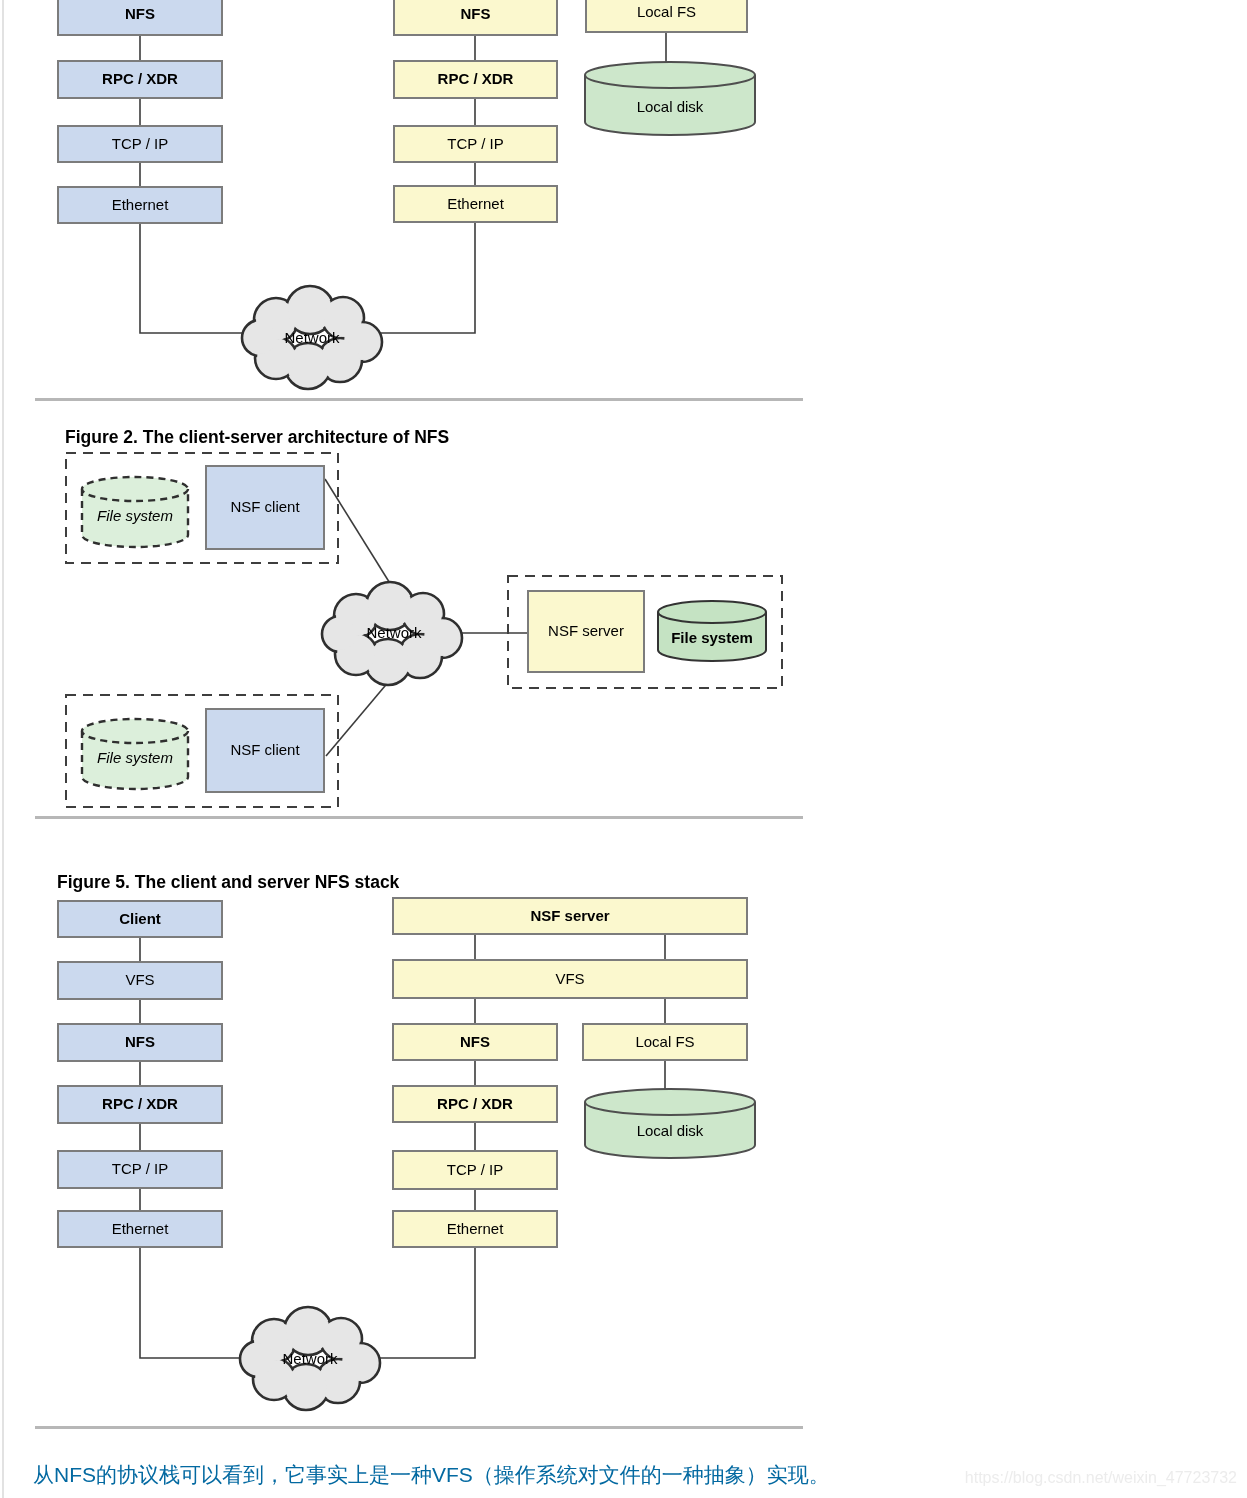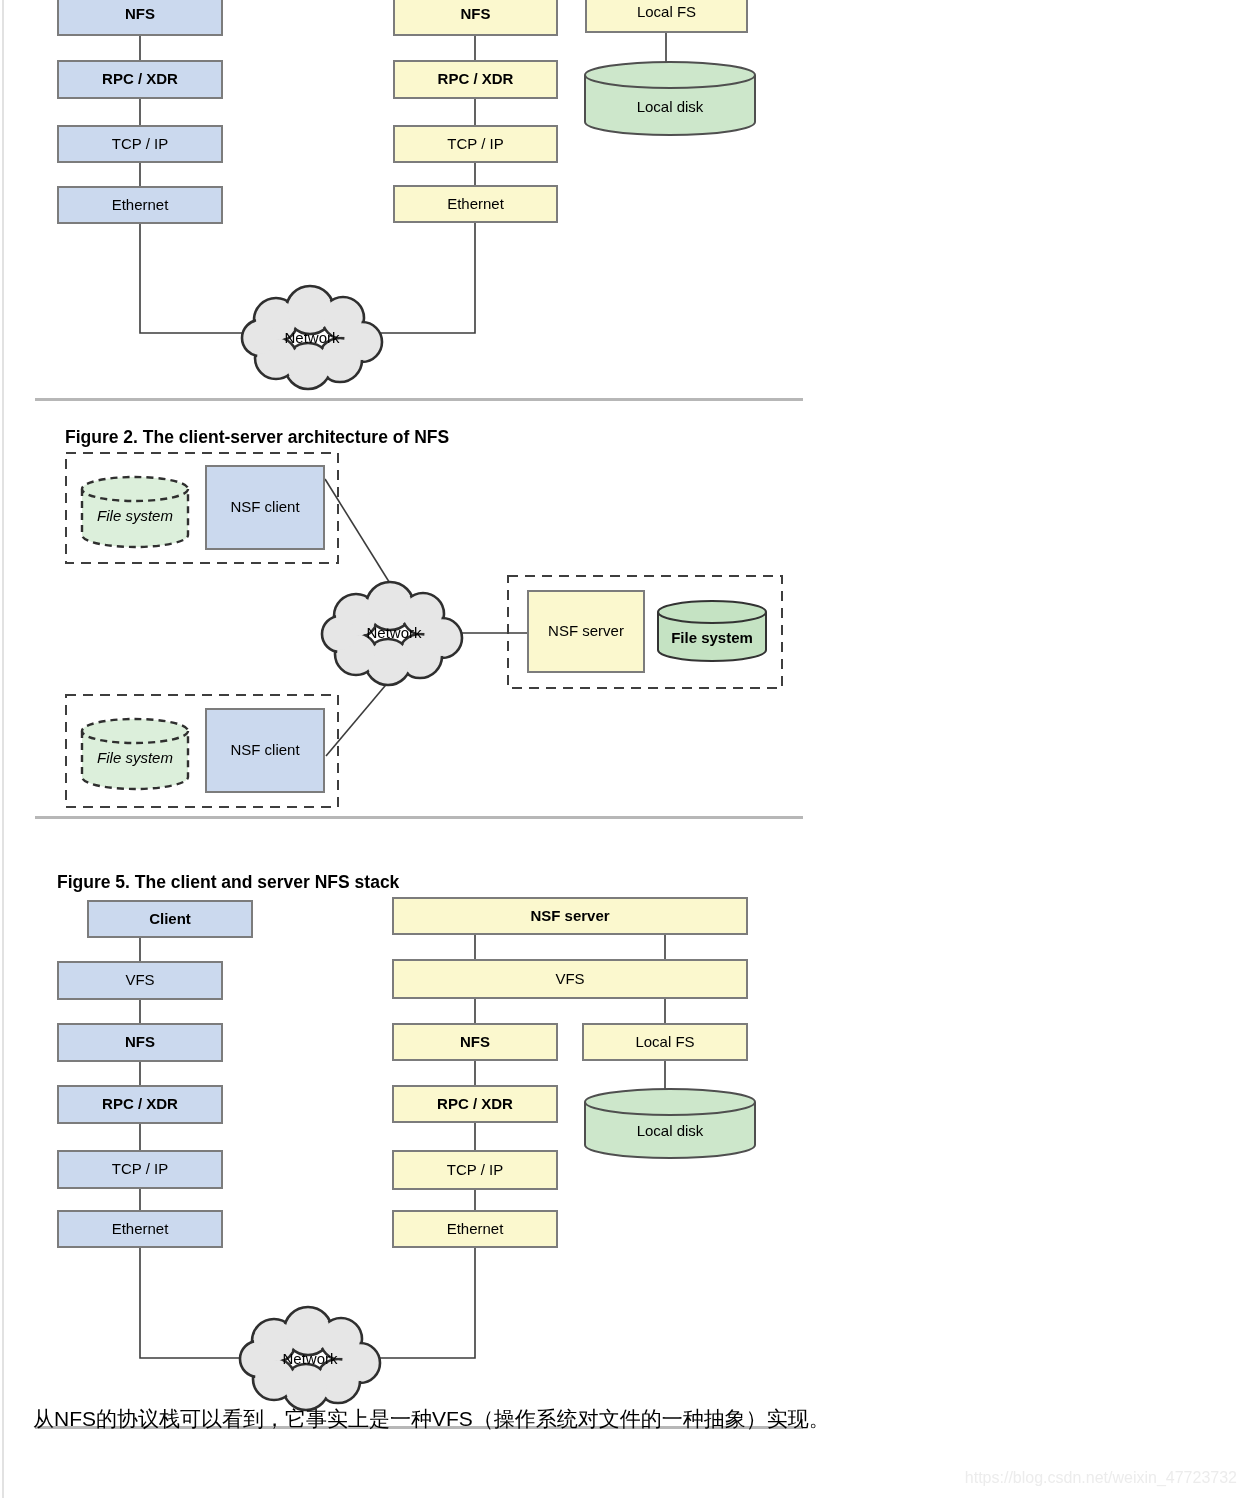--- a/index.html
+++ b/index.html
@@ -12,21 +12,21 @@
   .box {
     position:absolute; z-index:2; box-sizing:border-box;
     border:2px solid #7c7c7c; display:flex; align-items:center; justify-content:center;
     font-size:15px; color:#000; text-align:center; line-height:1.1;
   }
   .blue   { background:#cbd9ee; }
   .yellow { background:#fbf8ce; }
   .b      { font-weight:bold; }
   .fig-title { position:absolute; z-index:2; font-size:17.5px; font-weight:bold; color:#000; white-space:nowrap; }
   .divider { position:absolute; z-index:2; left:35px; width:768px; height:3px; background:#b7b7b7; }
-  .footer-text { position:absolute; z-index:2; left:33px; top:1405px; font-size:21px; color:#000000; white-space:nowrap; }
+  .footer-text { position:absolute; z-index:2; left:33px; top:1461px; font-size:21px; color:#0369a1; white-space:nowrap; }
   .watermark { position:absolute; z-index:2; right:10px; top:1469px; font-size:16px; color:#ececec; white-space:nowrap; }
   .svg-label { font-family:"Liberation Sans","DejaVu Sans",sans-serif; font-size:15px; fill:#000; }
   .svg-label.it { font-style:italic; }
   .svg-label.bd { font-weight:bold; }
   .conn { stroke:#3c3c3c; stroke-width:1.6; fill:none; }
   .dashrect { fill:none; stroke:#3e3e3e; stroke-width:2; stroke-dasharray:10 7; }
   .cyl-solid { fill:#cde7cb; stroke:#4f4f4f; stroke-width:2; }
   .cyl-solid2 { fill:#c5e3c3; stroke:#333; stroke-width:2; }
   .cyl-dash { fill:#dcefdb; stroke:#2f2f2f; stroke-width:2.4; stroke-dasharray:7 5; }
 </style>
@@ -141,21 +141,21 @@
   <div class="fig-title" style="left:65px; top:427px;text-align:right;">Figure 2. The client-server architecture of NFS</div>
 
   <div class="box blue" style="left:205px; top:465px; width:120px; height:85px;">NSF client</div>
   <div class="box yellow" style="left:527px; top:590px; width:118px; height:83px;">NSF server</div>
   <div class="box blue" style="left:205px; top:708px; width:120px; height:85px;">NSF client</div>
 
   <div class="divider" style="top:816px;"></div>
 
   <div class="fig-title" style="left:57px; top:872px;">Figure 5. The client and server NFS stack</div>
 
-  <div class="box blue b" style="left:57px; top:900px;  width:166px; height:38px;margin-left:30px;">Client</div>
+  <div class="box blue b" style="left:57px; top:900px;  width:166px; height:38px;">Client</div>
   <div class="box blue" style="left:57px; top:961px;  width:166px; height:39px;">VFS</div>
   <div class="box blue b" style="left:57px; top:1023px; width:166px; height:39px;">NFS</div>
   <div class="box blue b" style="left:57px; top:1085px; width:166px; height:39px;">RPC / XDR</div>
   <div class="box blue" style="left:57px; top:1150px; width:166px; height:39px;">TCP / IP</div>
   <div class="box blue" style="left:57px; top:1210px; width:166px; height:38px;">Ethernet</div>
 
   <div class="box yellow b" style="left:392px; top:897px;  width:356px; height:38px;">NSF server</div>
   <div class="box yellow" style="left:392px; top:959px;  width:356px; height:40px;">VFS</div>
   <div class="box yellow b" style="left:392px; top:1023px; width:166px; height:38px;">NFS</div>
   <div class="box yellow" style="left:582px; top:1023px; width:166px; height:38px;">Local FS</div>

